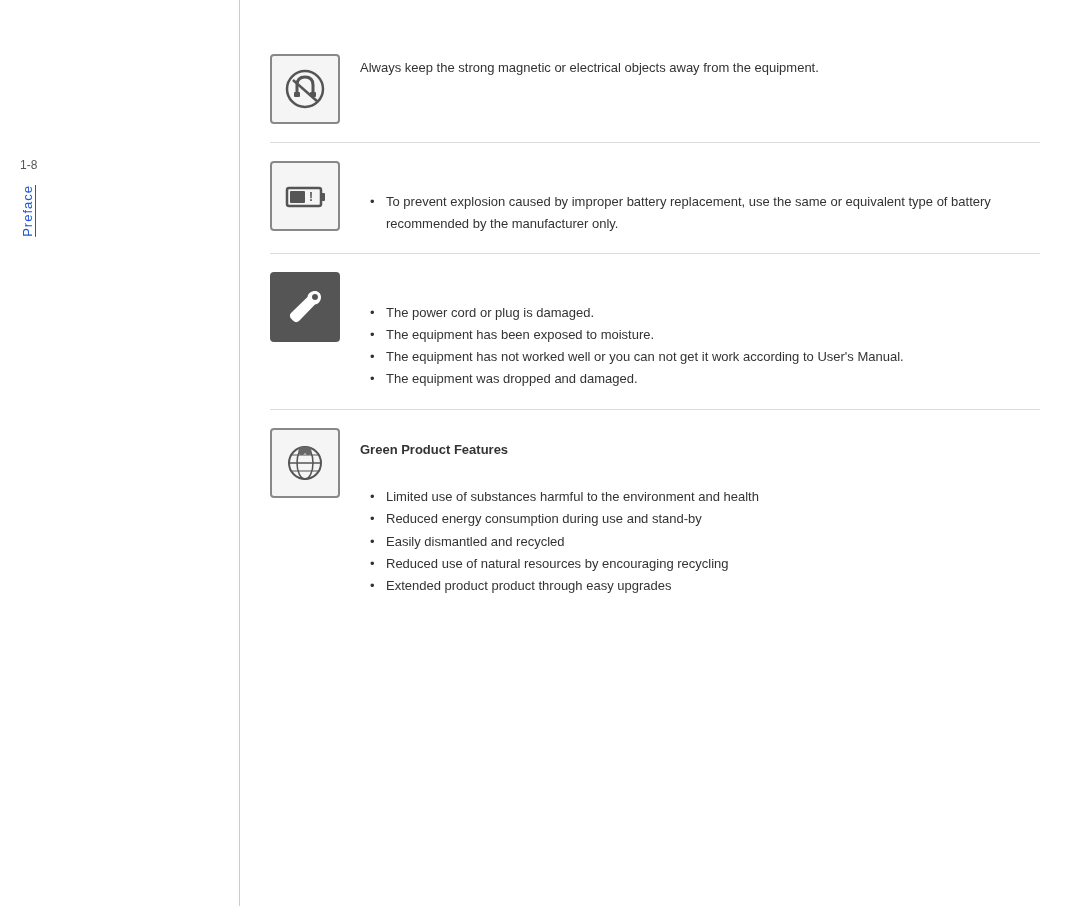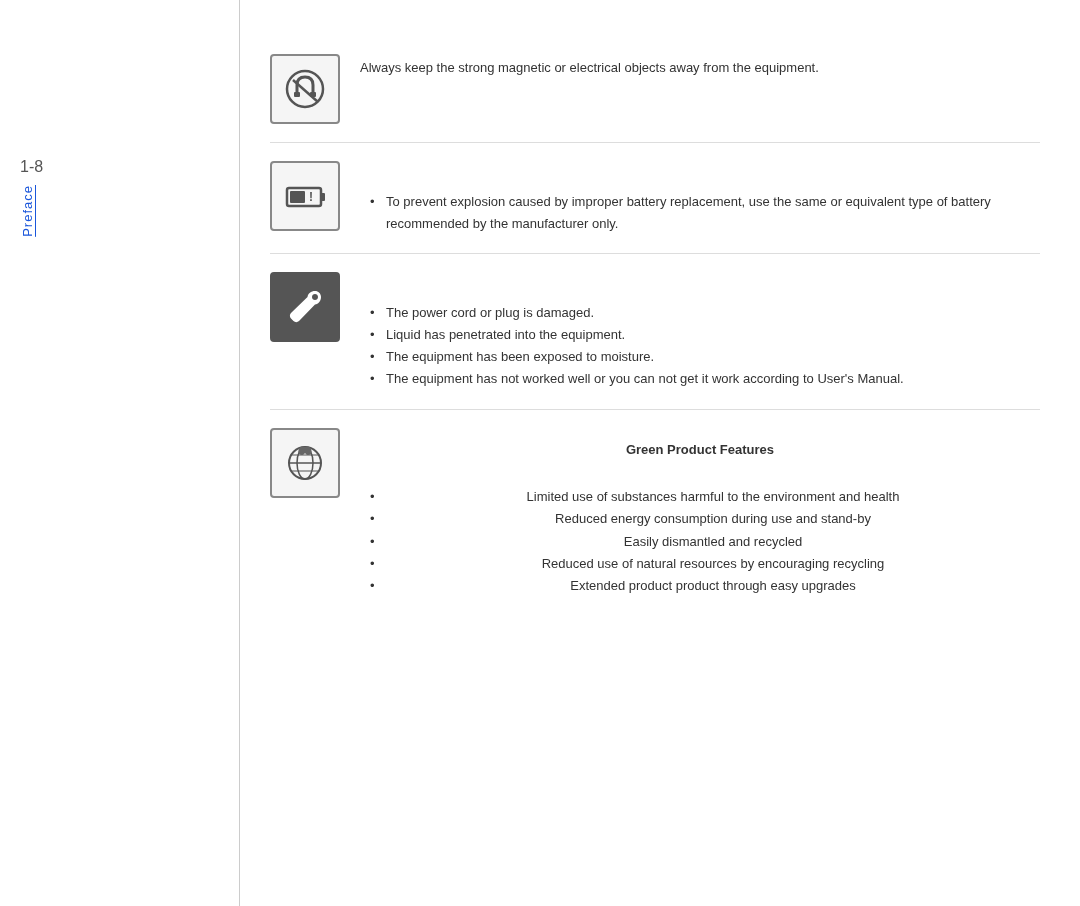--- a/index.html
+++ b/index.html
@@ -21,21 +21,21 @@
       border-right: 1px solid #ccc;
       position: relative;
       display: flex;
       flex-direction: column;
     }
 
     .page-number {
       position: absolute;
       top: 158px;
       left: 20px;
-      font-size: 16px;
+      font-size: 12px;
       color: #555;
     }
 
     .preface-label {
       position: absolute;
       top: 185px;
       left: 20px;
       writing-mode: vertical-rl;
       transform: rotate(180deg);
       color: #1a56db;
@@ -53,21 +53,20 @@
     .section-row {
       display: flex;
       align-items: flex-start;
       border-bottom: 1px solid #ddd;
       padding: 18px 0;
       gap: 20px;
     }
 
     .section-row:last-child {
       border-bottom: none;
-      text-align: center;
     }
 
     .icon-box {
       width: 70px;
       min-width: 70px;
       height: 70px;
       border: 2px solid #888;
       border-radius: 4px;
       display: flex;
       align-items: center;
@@ -175,23 +174,23 @@
     <div class="icon-box icon-box-dark">
       <svg viewBox="0 0 44 44" fill="white">
 
         <path d="M32 6 C28 6 25 8.5 24.5 12 L8 28 C6.5 29.5 6.5 32 8 33.5 L10.5 36 C12 37.5 14.5 37.5 16 36 L32 19.5 C35.5 19 38 16 38 12 C38 8.6 35.3 6 32 6 Z M32 15 C30.3 15 29 13.7 29 12 C29 10.3 30.3 9 32 9 C33.7 9 35 10.3 35 12 C35 13.7 33.7 15 32 15 Z" fill="white"></path>
         <circle cx="12" cy="33" r="2.5" fill="white"></circle>
       </svg>
     </div>
     <div class="content-text">
       <ul class="bullet-list">
         <li>The power cord or plug is damaged.</li>
-        <li>Liquid has penetrated into the equipment.</li>
         <li>The equipment has been exposed to moisture.</li>
         <li>The equipment has not worked well or you can not get it work according to User's Manual.</li>
+        <li>The equipment was dropped and damaged.</li>
       </ul>
     </div>
   </div>
 
   <div class="section-row">
     <div class="icon-box">
       <svg viewBox="0 0 44 44">
 
         <circle cx="22" cy="22" r="16" fill="none" stroke="#555" stroke-width="2"></circle>
 

